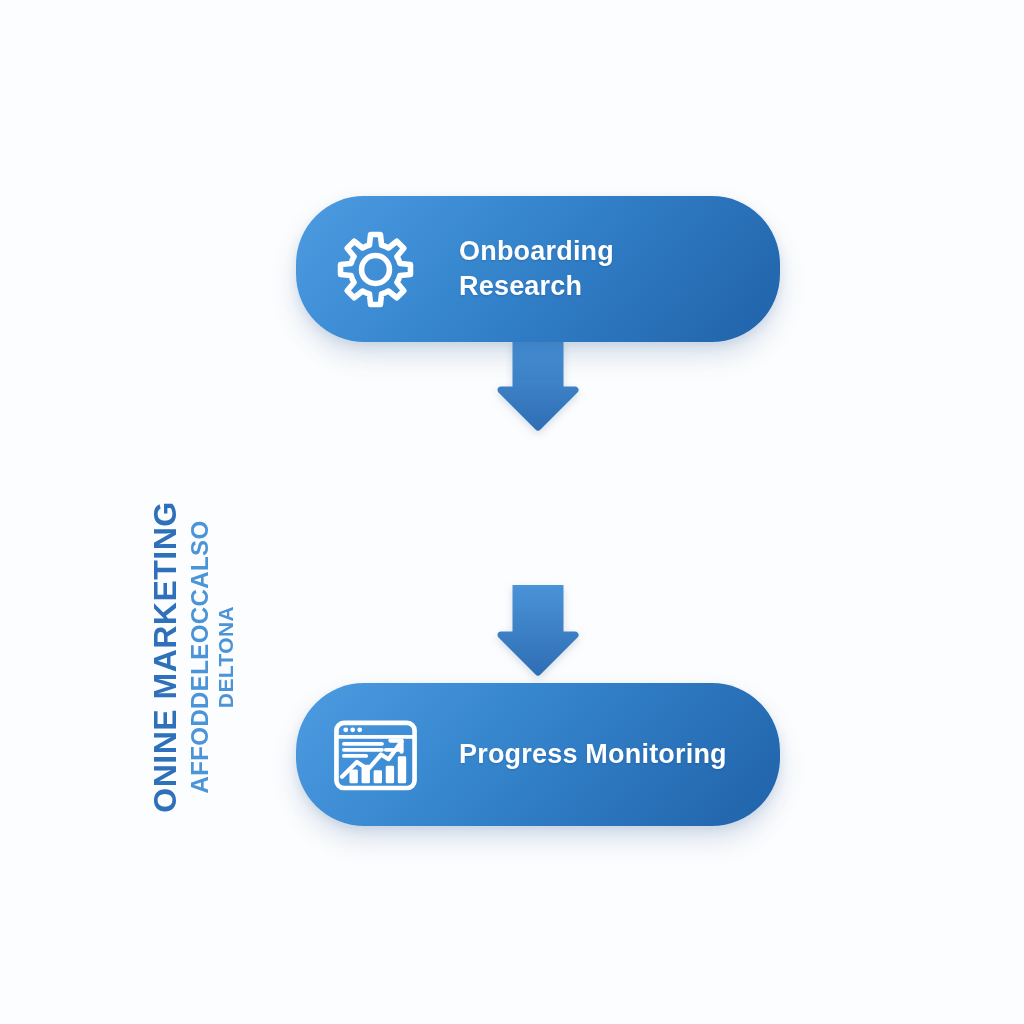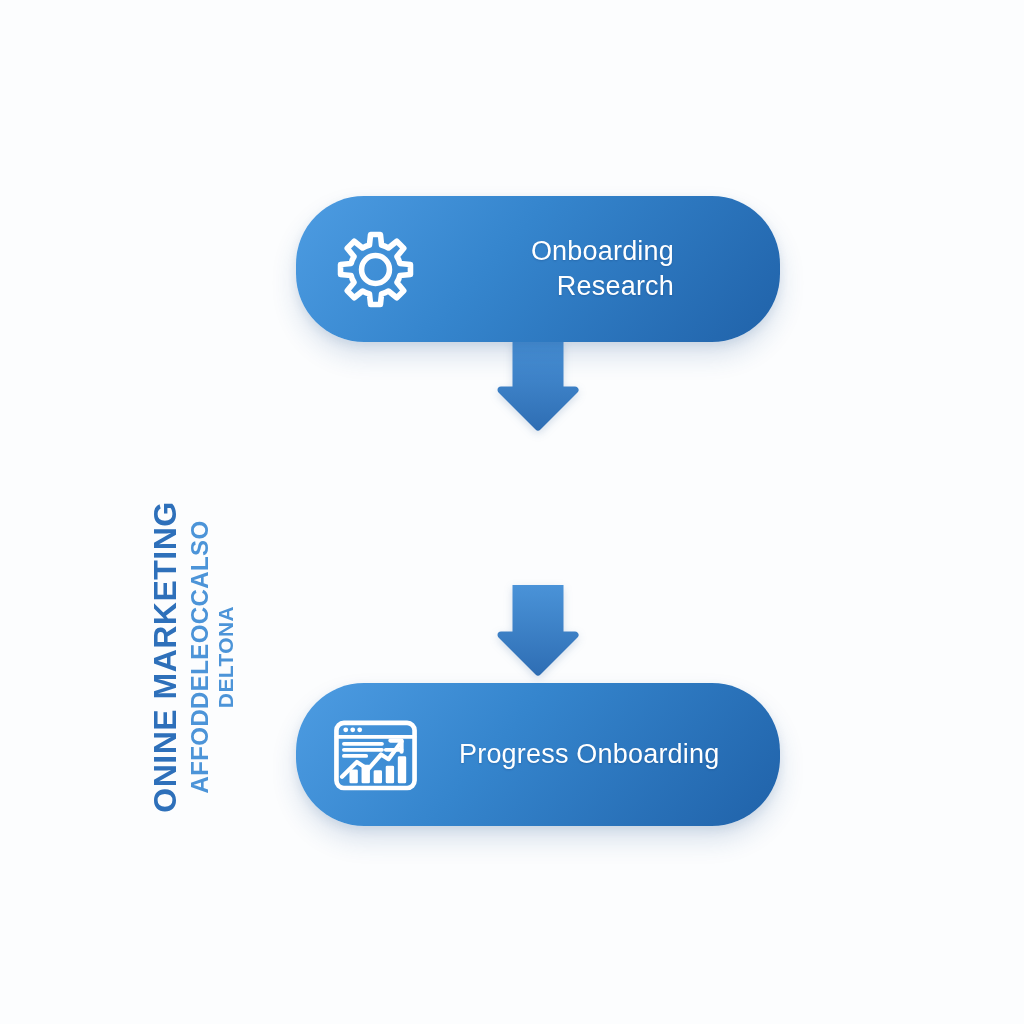--- a/index.html
+++ b/index.html
@@ -25,24 +25,23 @@
     background:linear-gradient(131deg, #4d9ce2 0%, #3585cd 42%, #2062a9 100%);
     box-shadow:0 14px 26px rgba(30,80,140,0.16), 0 4px 10px rgba(30,80,140,0.10);
     display:flex; align-items:center; z-index:2;
   }
   #step-1 { top:196px; height:146px; }
   #step-2 { top:444px; height:144px; }
   #step-3 { top:683px; height:143px; }
 
   .step-icon { width:93px; height:93px; margin-left:33px; flex:0 0 auto; }
   .step-label {
-    margin-left:37px; color:#ffffff; font-size:27px; font-weight:400;
+    margin-left:37px; color:#ffffff; font-size:27px; font-weight:700;
     line-height:1.3; letter-spacing:0.2px; max-width:300px;
     text-shadow:0 1px 2px rgba(10,40,90,0.22);
-    text-align:right;
   }
   .step-label.wrap-2 { max-width:215px; }
 
   
   .arrow { position:absolute; left:496px; width:84px; height:92px; z-index:1;
            filter:drop-shadow(0 3px 4px rgba(30,80,140,0.18)); }
   #arrow-1 { top:340px; }
   #arrow-2 { top:585px; }
 </style>
 </head>
@@ -107,16 +106,16 @@
           <rect x="22" y="66" width="9" height="15" rx="1.5"></rect>
           <rect x="35" y="61" width="9" height="20" rx="1.5"></rect>
           <rect x="48" y="67" width="9" height="14" rx="1.5"></rect>
           <rect x="61" y="62" width="9" height="19" rx="1.5"></rect>
           <rect x="74" y="52" width="9" height="29" rx="1.5"></rect>
         </g>
         <path d="M14,74 L30,58 L42,66 L56,50 L64,55 L78,36" stroke-width="4.5"></path>
         <path d="M66,35 L78,35 L78,47" stroke-width="4.5"></path>
       </g>
     </svg>
-    <span class="step-label">Progress Onboarding</span>
+    <span class="step-label">Progress Monitoring</span>
   </div>
 
 </div>
 
 </body></html>

